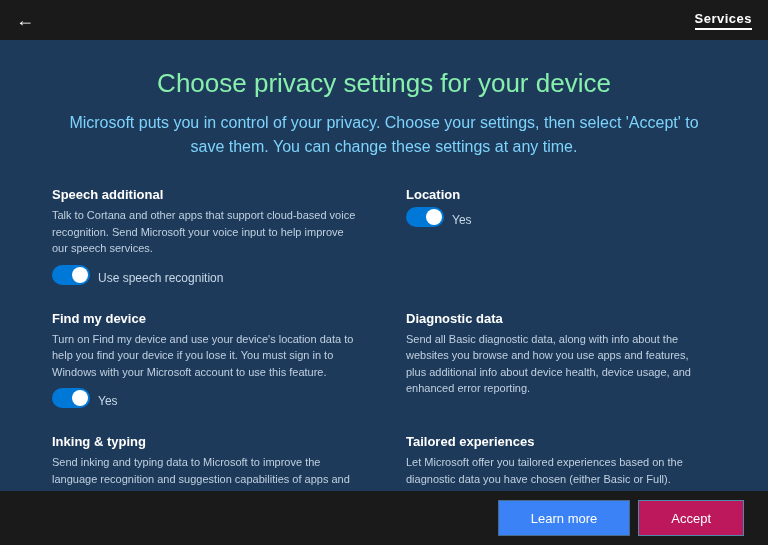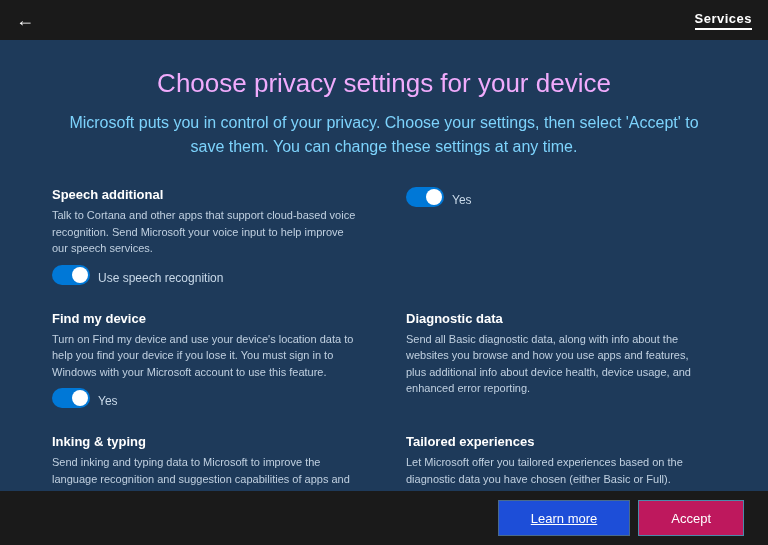--- a/index.html
+++ b/index.html
@@ -52,21 +52,21 @@
     }
 
     
     .header-section {
       padding: 28px 60px 16px 60px;
       text-align: center;
     }
     .page-title {
       font-size: 26px;
       font-weight: 300;
-      color: #f0abfc;
+      color: #86efac;
       margin-bottom: 12px;
       line-height: 1.2;
     }
     .page-subtitle {
       font-size: 16px;
       color: #7dd3fc;
       line-height: 1.5;
     }
 
     
@@ -166,24 +166,23 @@
     }
     .btn {
       height: 36px;
       padding: 0 32px;
       border: none;
       font-size: 13px;
       cursor: pointer;
       font-family: 'Segoe UI', Arial, sans-serif;
     }
     .btn-secondary {
-      background: #1d4ed8;
+      background: #3b82f6;
       color: #fff;
       border: 1px solid #4a6a8a;
-      text-decoration: underline;
     }
     .btn-primary {
       background: #be185d;
       color: #fff;
       border: 1px solid #4a8aaa;
     }
   </style>
 </head>
 <body>
 
@@ -204,20 +203,21 @@
       <div class="settings-grid" id="settings-grid">
       <div class="setting-item">
             <div class="setting-title">Speech additional</div>
             <div class="setting-desc">Talk to Cortana and other apps that support cloud-based voice recognition. Send Microsoft your voice input to help improve our speech services.</div>
             <div class="toggle-row">
               <div class="toggle"></div>
               <span class="toggle-label">Use speech recognition</span>
             </div>
           </div>
           <div class="setting-item">
+            <div class="setting-title">Location</div>
             <div class="toggle-row">
               <div class="toggle"></div>
               <span class="toggle-label">Yes</span>
             </div>
           </div>
           <div class="setting-item">
             <div class="setting-title">Find my device</div>
             <div class="setting-desc">Turn on Find my device and use your device's location data to help you find your device if you lose it. You must sign in to Windows with your Microsoft account to use this feature.</div>
             <div class="toggle-row">
               <div class="toggle"></div>

